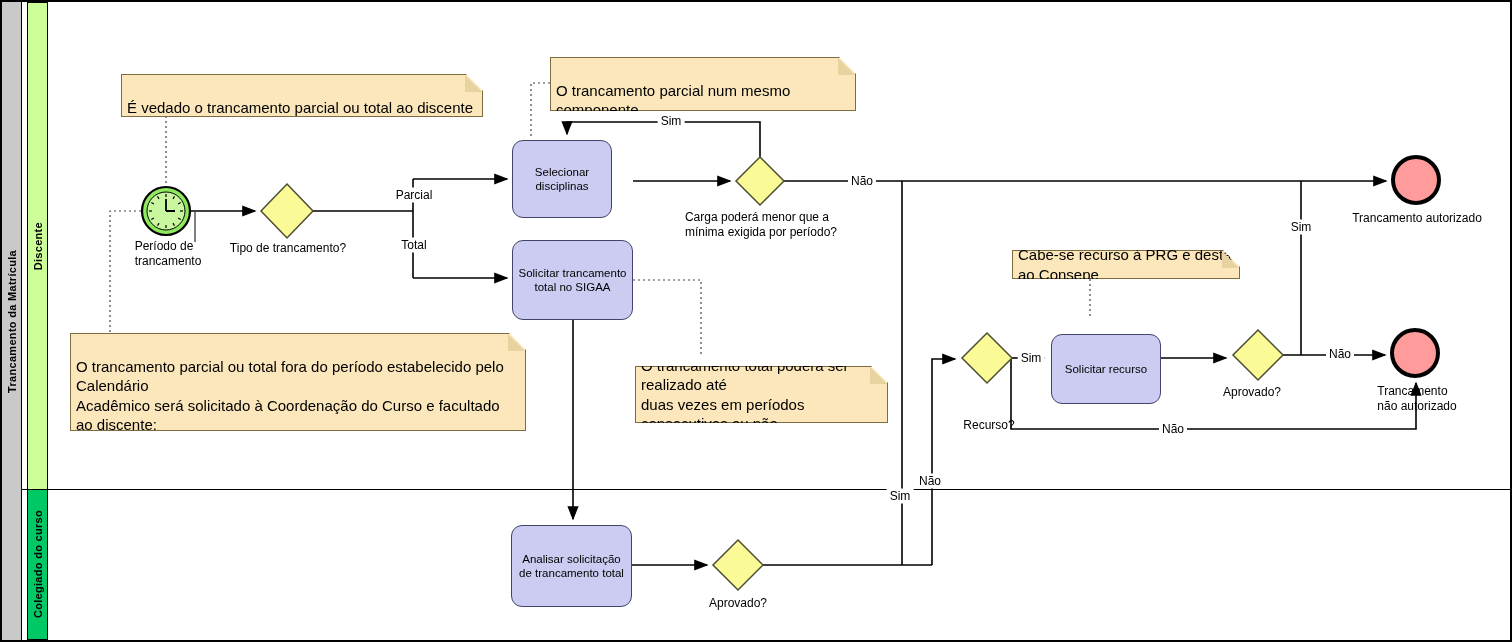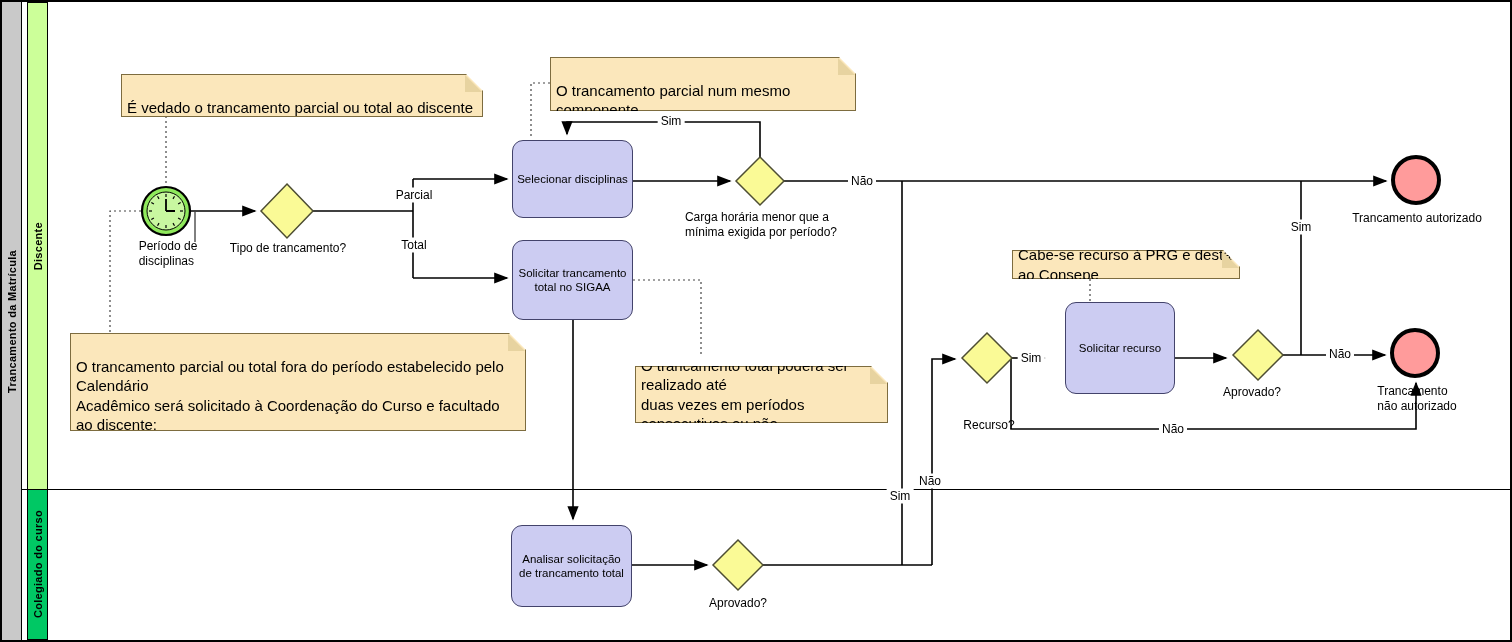--- a/index.html
+++ b/index.html
@@ -126,26 +126,26 @@
         <line x1="155.5" y1="223.7" x2="157" y2="221.1"></line>
         <line x1="171" y1="196.9" x2="172.5" y2="194.3"></line>
       </g>
       <path d="M164,209 V197 M164,209 H173" stroke="#000" stroke-width="1.8" fill="none"></path>
     </g>
 
     <circle cx="1414" cy="178" r="23" fill="#ff9b9b" stroke="#000" stroke-width="4"></circle>
     <circle cx="1413" cy="351" r="23" fill="#ff9b9b" stroke="#000" stroke-width="4"></circle>
   </svg>
 
-  <div class="task" style="left:510px;top:138px;width:121px;height:78px;">Selecionar disciplinas</div>
+  <div class="task" style="left:510px;top:138px;width:100px;height:78px;">Selecionar disciplinas</div>
   <div class="task" style="left:510px;top:238px;width:121px;height:80px;">Solicitar trancamento
 total no SIGAA</div>
   <div class="task" style="left:509px;top:523px;width:121px;height:82px;">Analisar solicitação
 de trancamento total</div>
-  <div class="task" style="left:1049px;top:300px;width:110px;height:92px;margin-left:14px;">Solicitar recurso</div>
+  <div class="task" style="left:1049px;top:332px;width:110px;height:70px;">Solicitar recurso</div>
 
   <div class="note" style="left:119px;top:72px;width:362px;height:43px;">
     <span>É vedado o trancamento parcial ou total ao discente que esteja em
 regime de dilatação de prazo mesmo conclusão do curso.</span>
     <span class="fold"></span>
   </div>
   <div class="note" style="left:548px;top:55px;width:306px;height:54px;">
     <span>O trancamento parcial num mesmo componente
 curricular poderá ser realizado até duas vezes em
 períodos letivos consecutivos ou não</span>
@@ -164,23 +164,23 @@
     <span>O trancamento total poderá ser realizado até
 duas vezes em períodos consecutivos ou não</span>
     <span class="fold"></span>
   </div>
   <div class="note vcenter" style="left:1010px;top:248px;width:228px;height:29px;">
     <span>Cabe-se recurso à PRG e desta ao Consepe</span>
     <span class="fold"></span>
   </div>
 
   <div class="lbl" style="left:166px;top:252px;">Período de
-disciplinas</div>
+trancamento</div>
   <div class="lbl nowrap" style="left:286px;top:246px;">Tipo de trancamento?</div>
-  <div class="lbl" style="left:759px;top:223px;">Carga horária menor que a
+  <div class="lbl" style="left:759px;top:223px;">Carga poderá menor que a
 mínima exigida por período?</div>
   <div class="lbl nowrap" style="left:1415px;top:216px;">Trancamento autorizado</div>
   <div class="lbl" style="left:1415px;top:397px;">Trancamento
 não autorizado</div>
   <div class="lbl nowrap" style="left:987px;top:379px;margin-top:44px;">Recurso?</div>
   <div class="lbl nowrap" style="left:1250px;top:390px;">Aprovado?</div>
   <div class="lbl nowrap" style="left:736px;top:601px;">Aprovado?</div>
 
   <div class="lbl onflow" style="left:412px;top:193px;">Parcial</div>
   <div class="lbl onflow" style="left:412px;top:243px;">Total</div>

